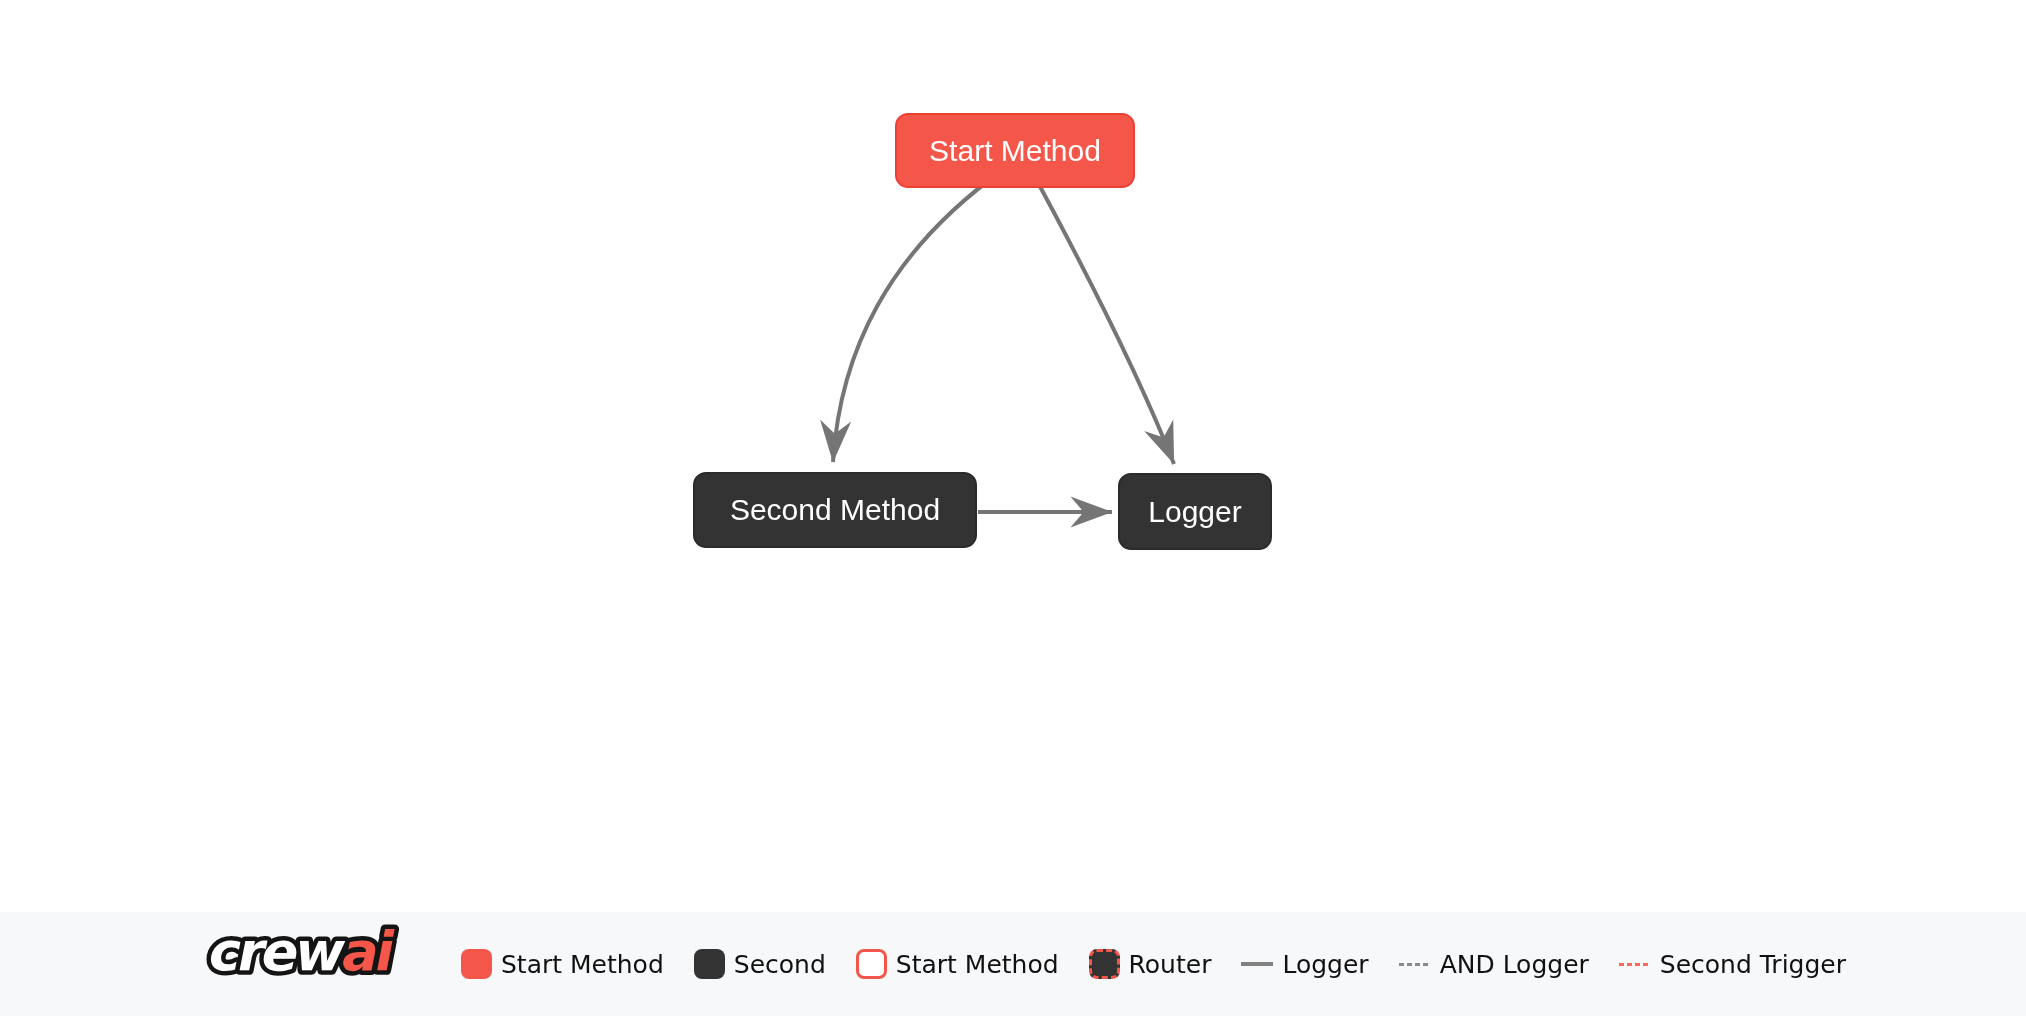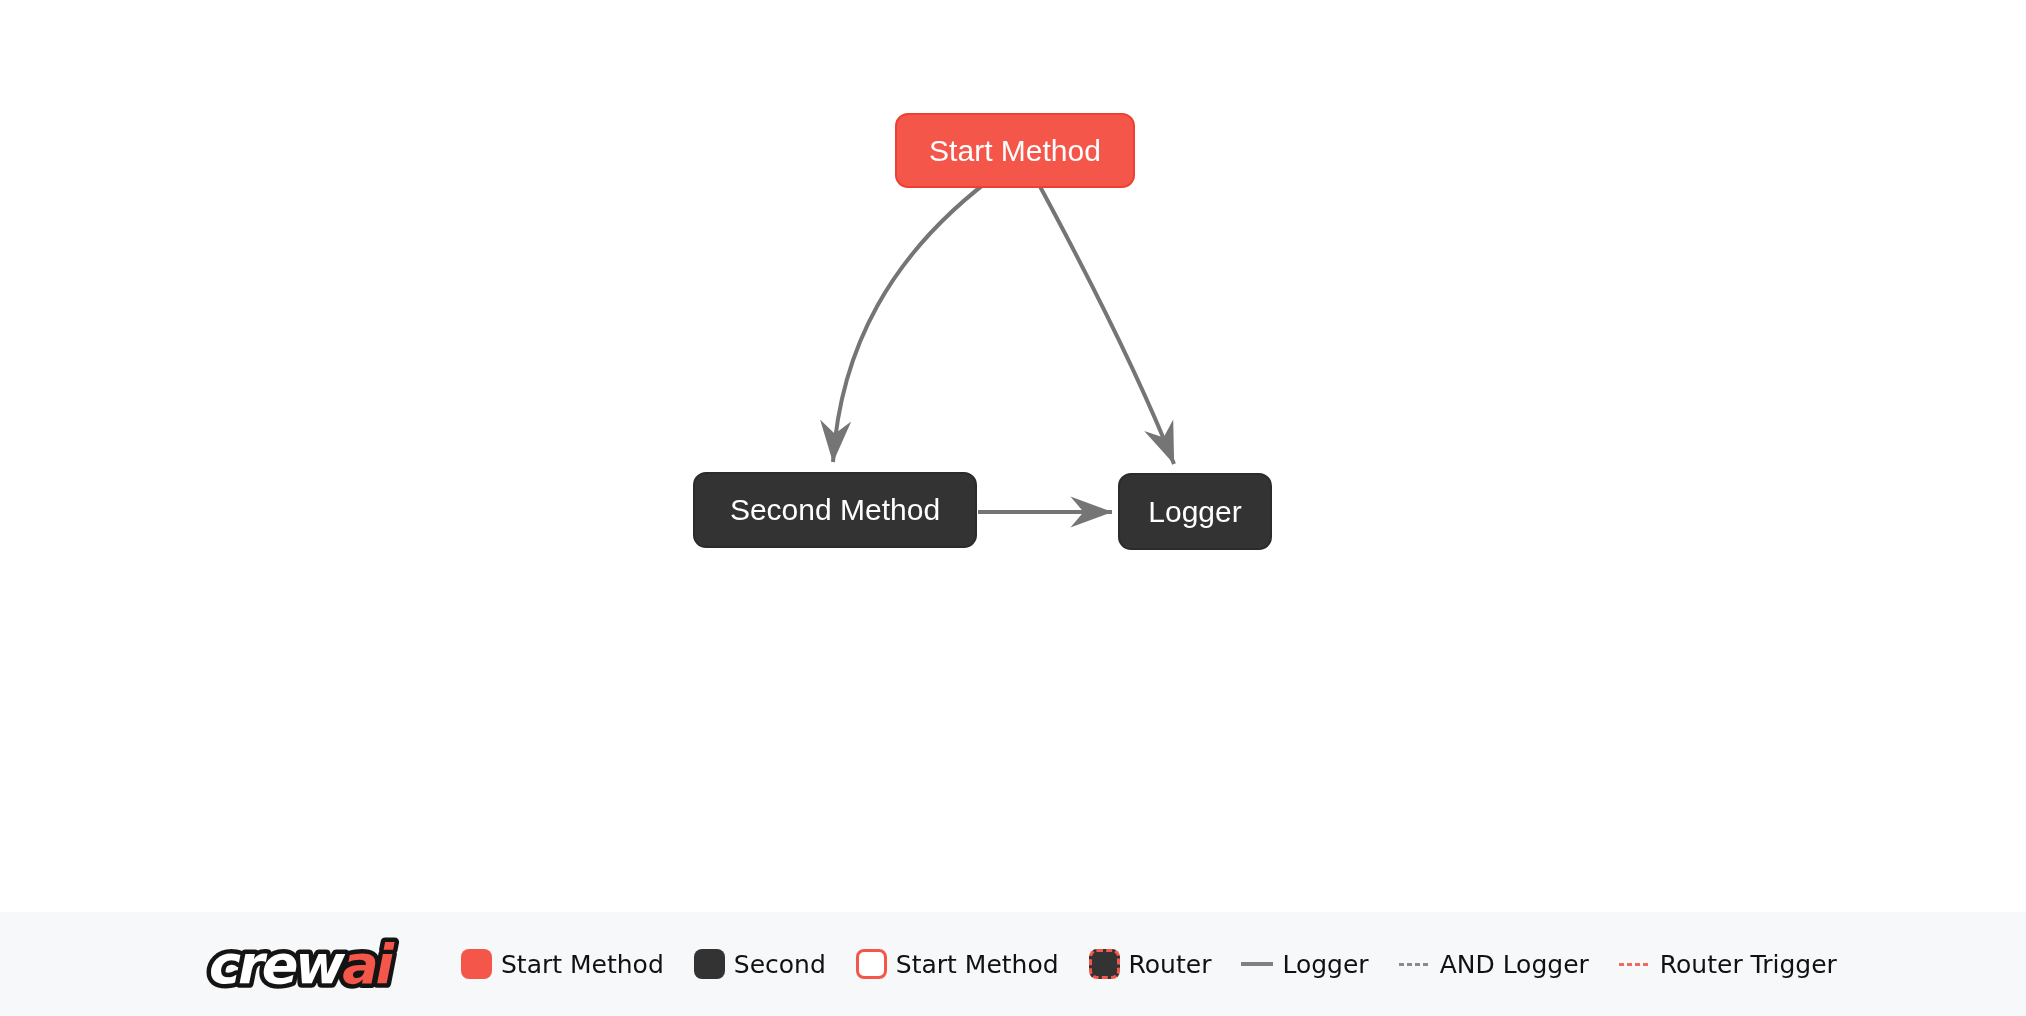--- a/index.html
+++ b/index.html
@@ -24,21 +24,21 @@
     background:var(--method-fill,#333333);border:2px solid var(--method-border,#2B2B2B);
   }
   .node-logger{
     left:1118px;top:473px;width:154px;height:77px;
     background:var(--method-fill,#333333);border:2px solid var(--method-border,#2B2B2B);
   }
   
   .legend{
     position:absolute;left:0;top:912px;width:100%;height:104px;
     background:var(--legend-bg,#F7F8FA);
-    display:flex;align-items:center;gap:30px;
+    display:flex;gap:30px;
     padding-left:205px;box-sizing:border-box;
   }
   .brand{margin-right:8px;flex:0 0 auto;display:block;}
   .legend-item{
     display:flex;align-items:center;gap:9px;flex:0 0 auto;
     font-size:25px;color:var(--legend-text,#111111);white-space:nowrap;
   }
   .box{width:31px;height:30px;border-radius:8px;box-sizing:border-box;flex:0 0 auto;}
   .box-start{background:var(--start-fill,#F4564A);}
   .box-method{background:var(--method-fill,#333333);}
@@ -102,16 +102,16 @@
     <span>Logger</span>
   </div>
 
   <div class="legend-item">
     <span class="lineswatch line-dashed"></span>
     <span>AND Logger</span>
   </div>
 
   <div class="legend-item">
     <span class="lineswatch line-dashed-red"></span>
-    <span>Router Trigger</span>
+    <span>Second Trigger</span>
   </div>
 
 </div>
 
 </body></html>

